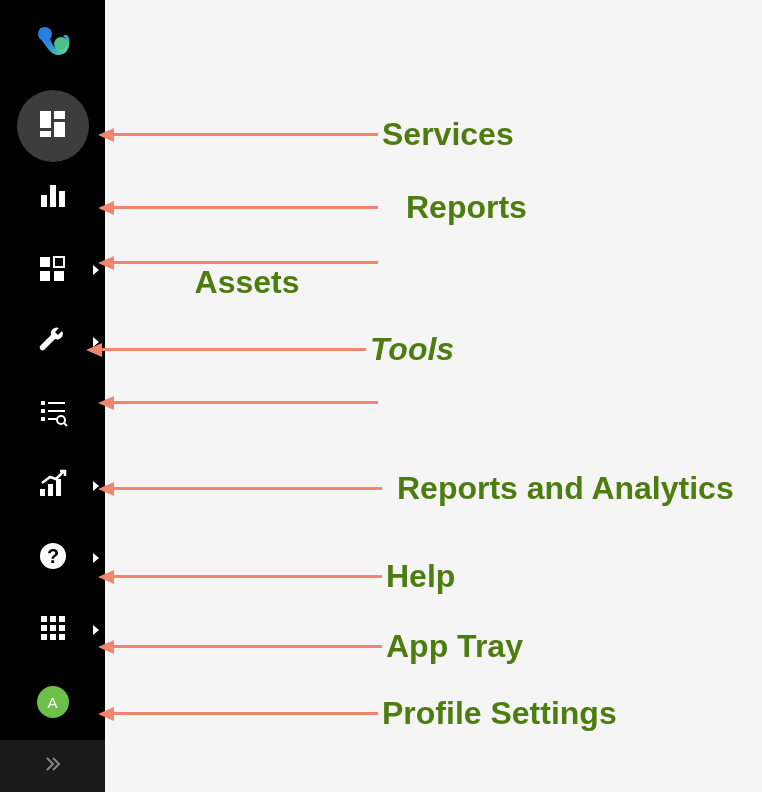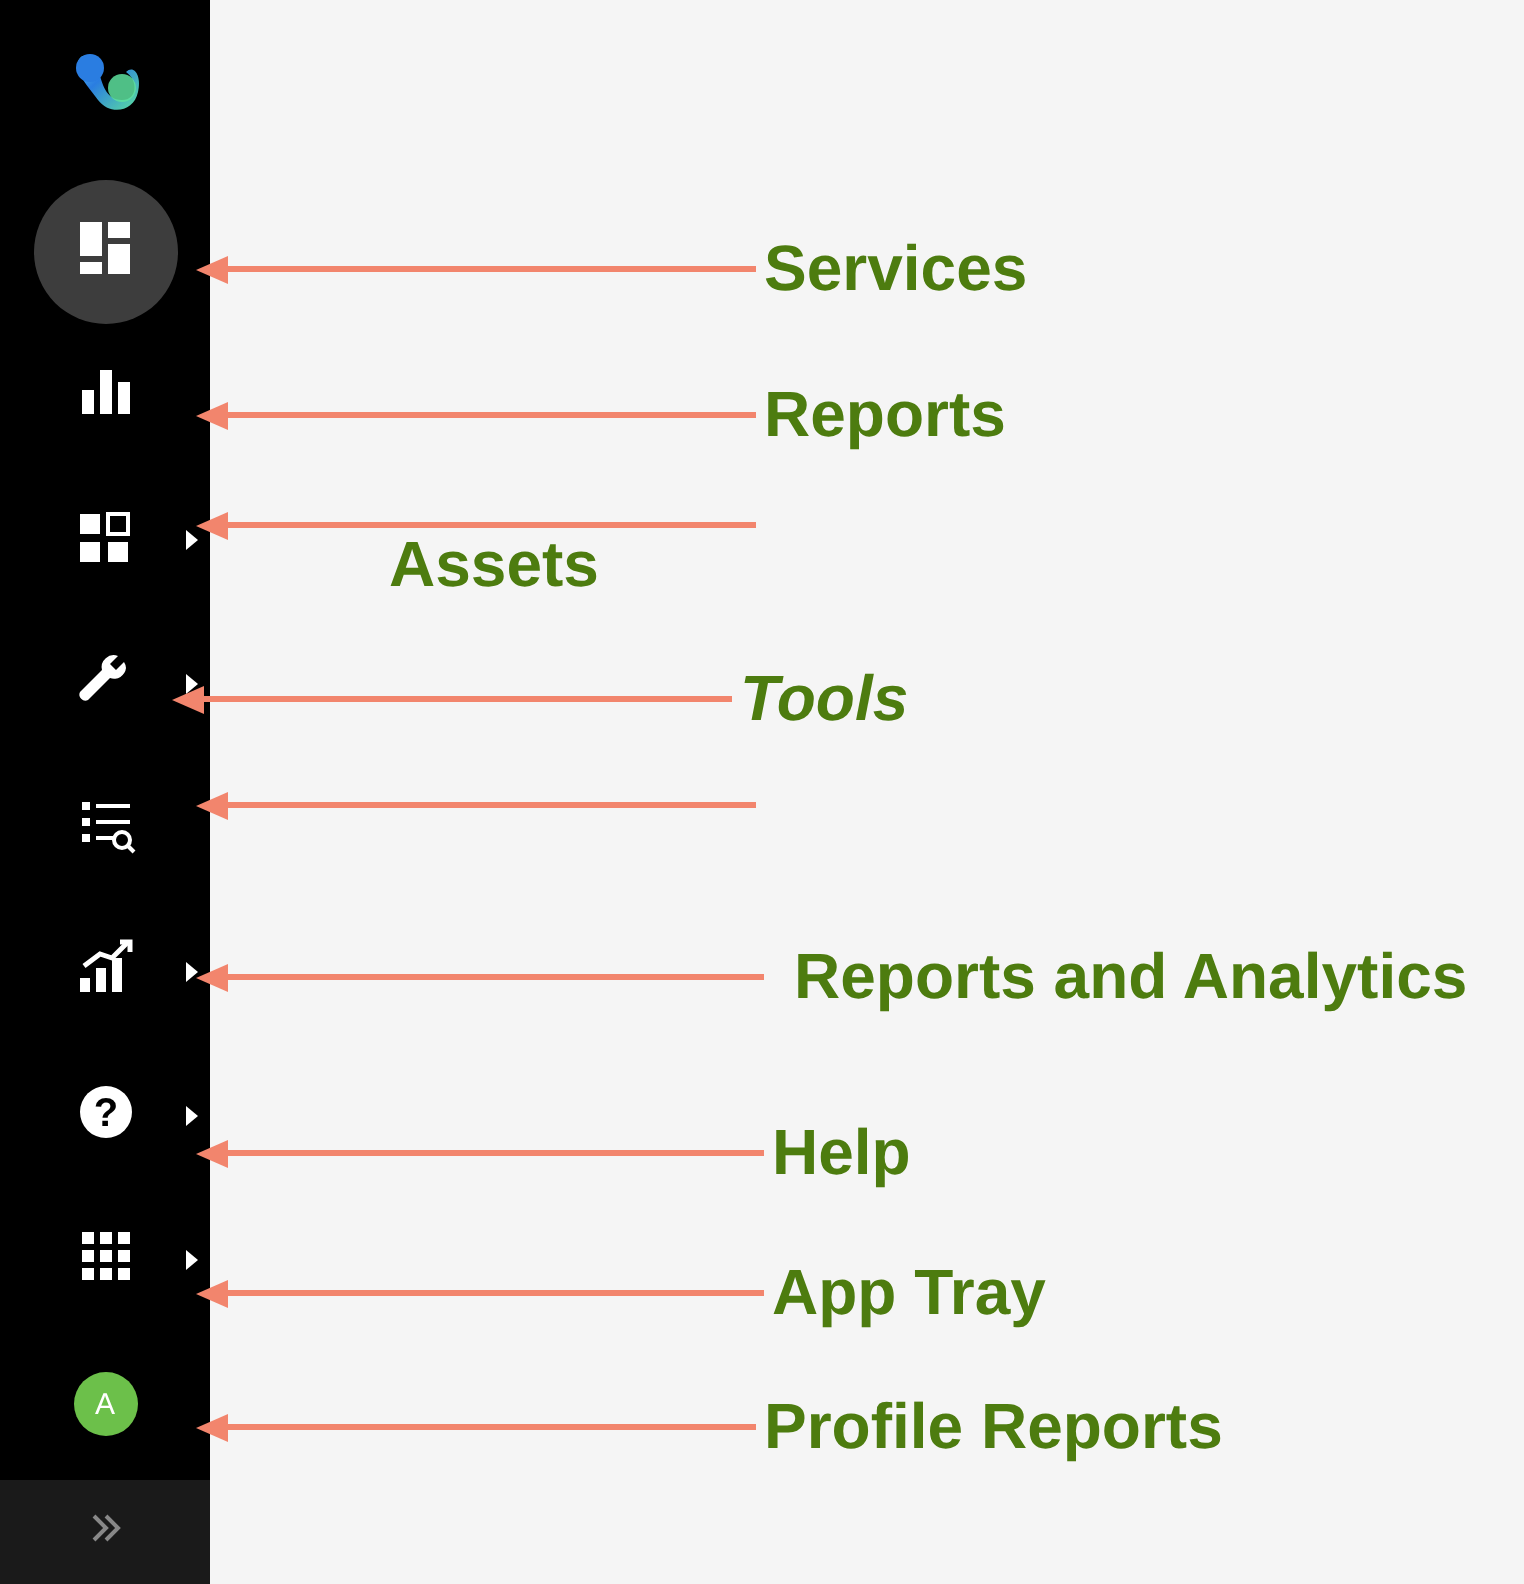--- a/index.html
+++ b/index.html
@@ -269,21 +269,21 @@
   </span>
 </div>
 
 <div class="annotation" style="left:112px; top:116px;">
   <div class="arrow-line" style="width:266px;">
     <div class="arrow-head"></div>
   </div>
   <div class="annotation-label">Services</div>
 </div>
 
-<div class="annotation" style="left:112px; top:189px;">
+<div class="annotation" style="left:112px; top:189px;gap:24px;">
   <div class="arrow-line" style="width:266px;">
     <div class="arrow-head"></div>
   </div>
   <div class="annotation-label">Reports</div>
 </div>
 
 <div class="annotation" style="left:112px; top:261px;flex-direction:column;">
   <div class="arrow-line" style="width:266px;">
     <div class="arrow-head"></div>
   </div>
@@ -321,14 +321,14 @@
   <div class="arrow-line" style="width:270px;">
     <div class="arrow-head"></div>
   </div>
   <div class="annotation-label">App Tray</div>
 </div>
 
 <div class="annotation" style="left:112px; top:695px;">
   <div class="arrow-line" style="width:266px;">
     <div class="arrow-head"></div>
   </div>
-  <div class="annotation-label">Profile Reports</div>
+  <div class="annotation-label">Profile Settings</div>
 </div>
 
 </body></html>

